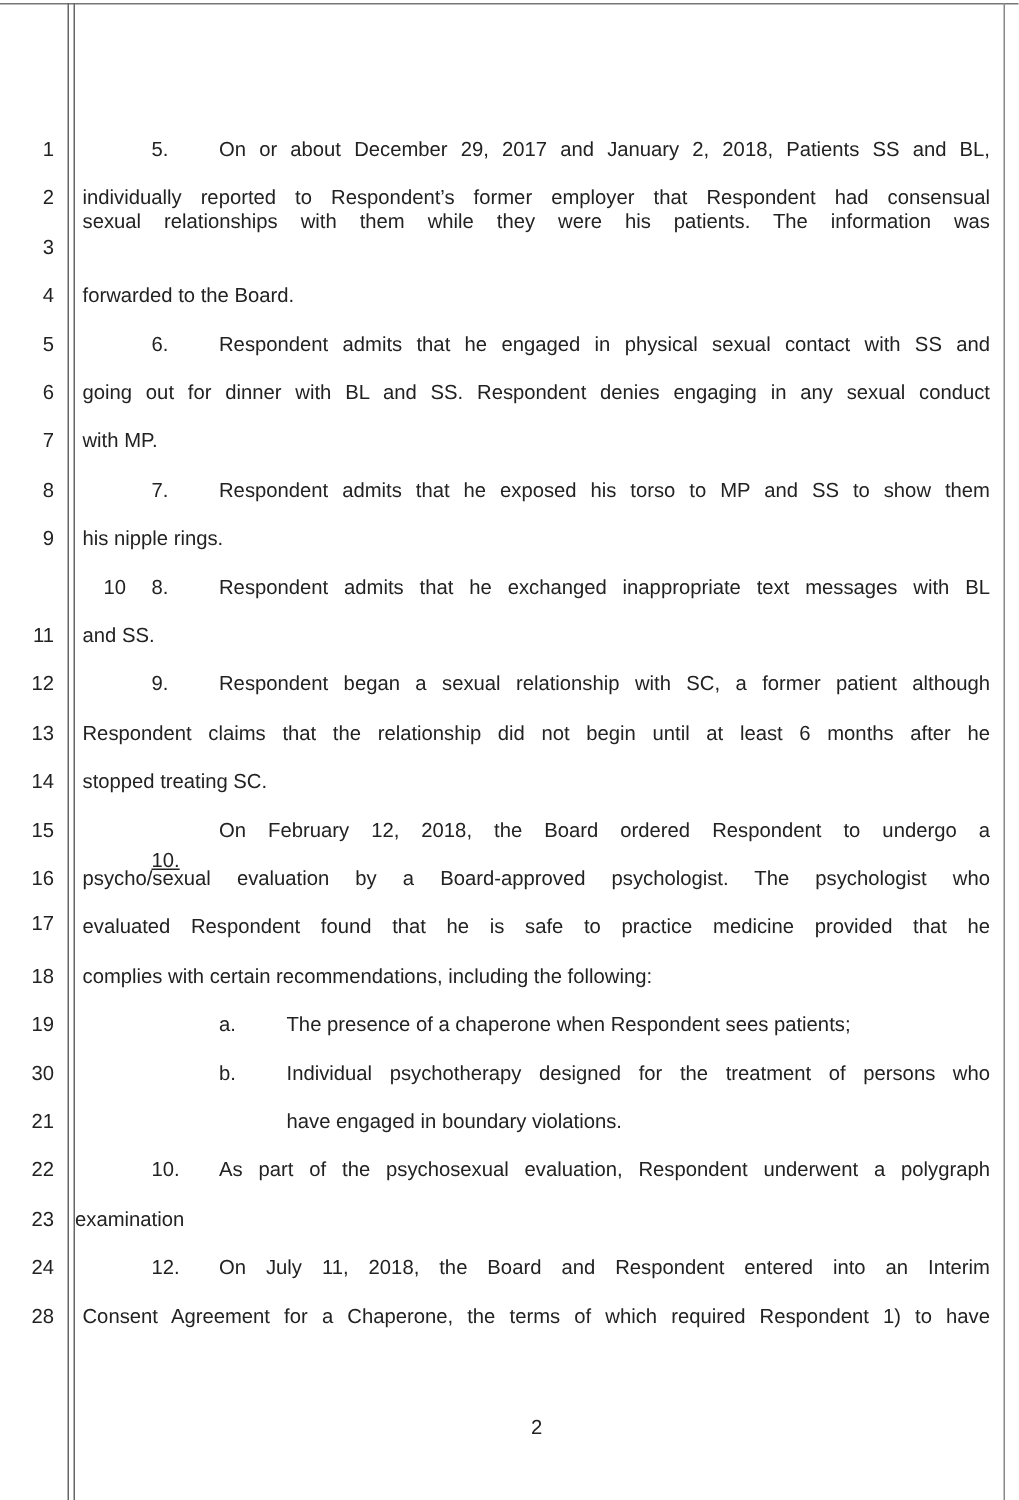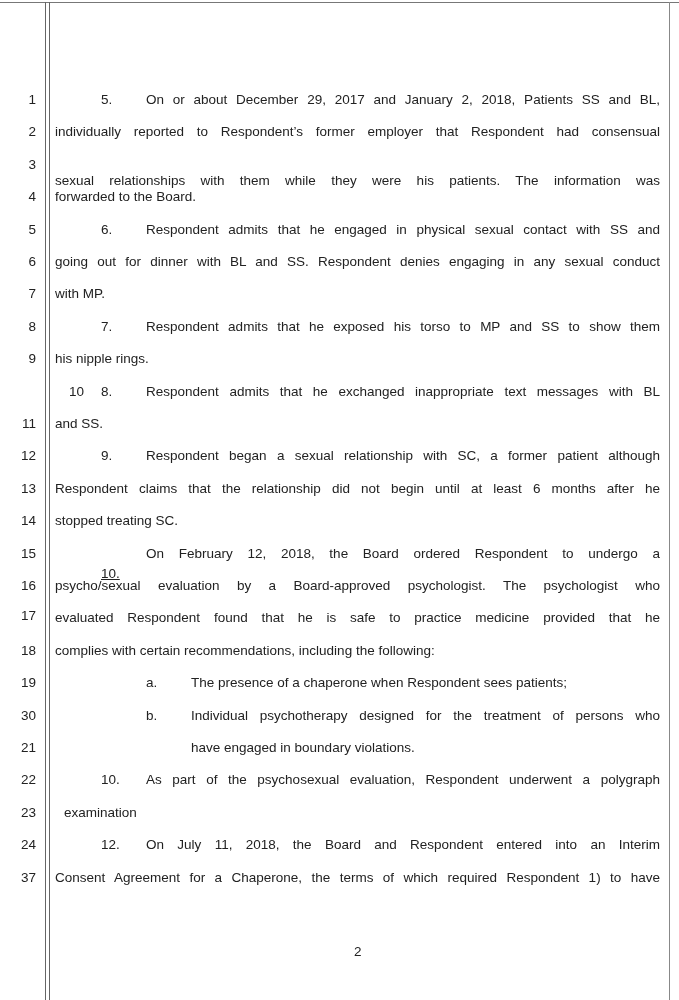--- a/index.html
+++ b/index.html
@@ -25,21 +25,21 @@
   <div class="vrule vr2"></div>
   <div class="vrule vr3"></div>
 
   <div id="lines">
       <div class="ln" style="top: 91px;">1</div>
       <div class="line" style="left: 101px; width: auto; top: 91px;">5.</div>
       <div class="line justify" style="left: 146px; width: 514px; top: 91px;">On or about December 29, 2017 and January 2, 2018, Patients SS and BL,</div>
       <div class="ln" style="top: 123.4px;">2</div>
       <div class="line justify" style="left: 55px; width: 605px; top: 123.4px;">individually reported to Respondent’s former employer that Respondent had consensual</div>
       <div class="ln" style="top: 155.8px;">3</div>
-      <div class="line justify" style="left: 55px; width: 605px; top: 172px;">sexual relationships with them while they were his patients.  The information was</div>
+      <div class="line justify" style="left: 55px; width: 605px; top: 139px;">sexual relationships with them while they were his patients.  The information was</div>
       <div class="ln" style="top: 188.2px;">4</div>
       <div class="line" style="left: 55px; width: 605px; top: 188.2px;">forwarded to the Board.</div>
       <div class="ln" style="top: 220.6px;">5</div>
       <div class="line" style="left: 101px; width: auto; top: 220.6px;">6.</div>
       <div class="line justify" style="left: 146px; width: 514px; top: 220.6px;"> Respondent admits that he engaged in physical sexual contact with SS and</div>
       <div class="ln" style="top: 253px;">6</div>
       <div class="line justify" style="left: 55px; width: 605px; top: 253px;">going out for dinner with BL and SS.  Respondent denies engaging in any sexual conduct</div>
       <div class="ln" style="top: 285.4px;">7</div>
       <div class="line" style="left: 55px; width: 605px; top: 285.4px;">with MP.</div>
       <div class="ln" style="top: 317.8px;">8</div>
@@ -73,22 +73,22 @@
       <div class="line" style="left: 191px; width: 469px; top: 674.2px;">The presence of a chaperone when Respondent sees patients;</div>
       <div class="ln" style="top: 706.6px;">30</div>
       <div class="line" style="left: 146px; width: auto; top: 706.6px;">b.</div>
       <div class="line justify" style="left: 191px; width: 469px; top: 706.6px;">Individual psychotherapy designed for the treatment of persons who</div>
       <div class="ln" style="top: 739px;">21</div>
       <div class="line" style="left: 191px; width: 469px; top: 739px;">have engaged in boundary violations.</div>
       <div class="ln" style="top: 771.4px;">22</div>
       <div class="line" style="left: 101px; width: auto; top: 771.4px;">10.</div>
       <div class="line justify" style="left: 146px; width: 514px; top: 771.4px;">As part of the psychosexual evaluation, Respondent underwent a polygraph</div>
       <div class="ln" style="top: 803.8px;">23</div>
-      <div class="line" style="left: 64px; width: 605px; top: 803.8px;">examination</div>
+      <div class="line" style="left: 50px; width: 605px; top: 803.8px;">examination</div>
       <div class="ln" style="top: 836.2px;">24</div>
       <div class="line" style="left: 101px; width: auto; top: 836.2px;">12.</div>
       <div class="line justify" style="left: 146px; width: 514px; top: 836.2px;">On July 11, 2018, the Board and Respondent entered into an Interim</div>
-      <div class="ln" style="top: 868.6px;">37</div>
+      <div class="ln" style="top: 868.6px;">28</div>
       <div class="line justify" style="left: 55px; width: 605px; top: 868.6px;">Consent Agreement for a Chaperone, the terms of which required Respondent 1) to have</div>
     </div>
 
   <div class="pageno">2</div>
 </div>
 
 </body></html>

